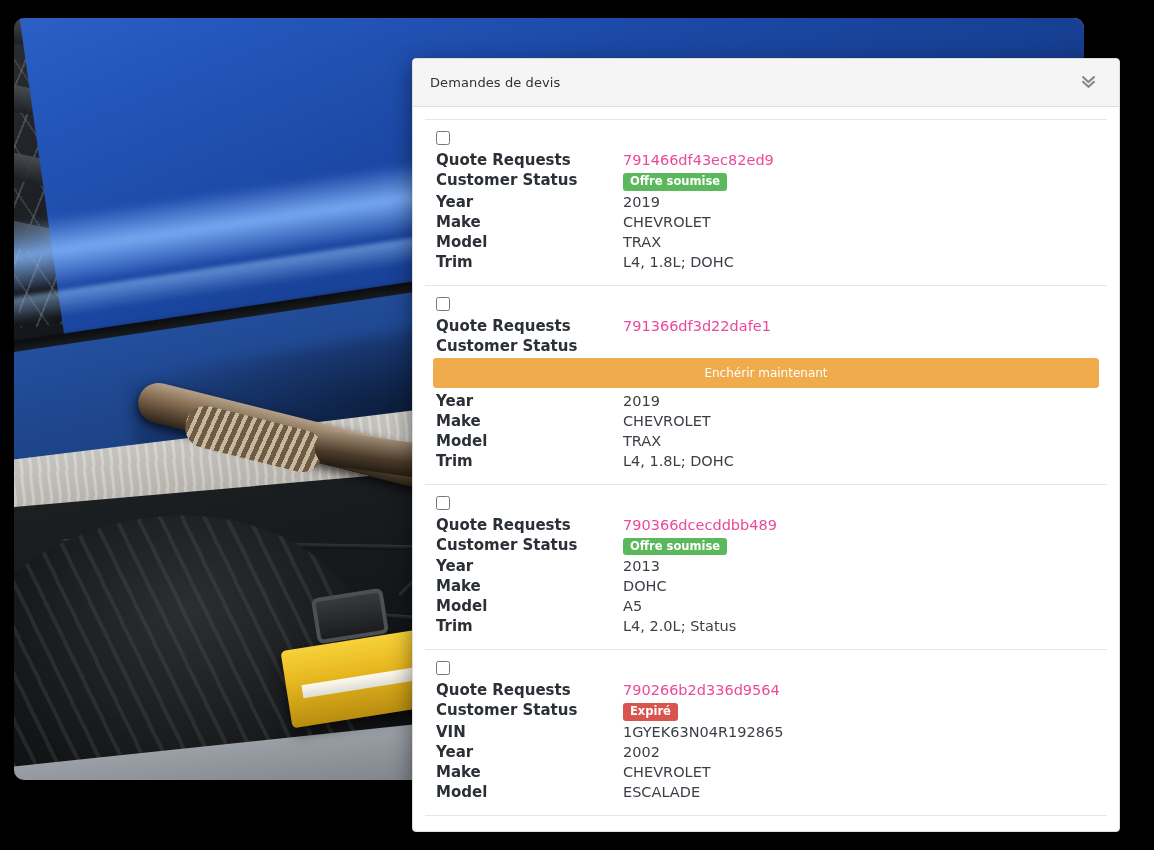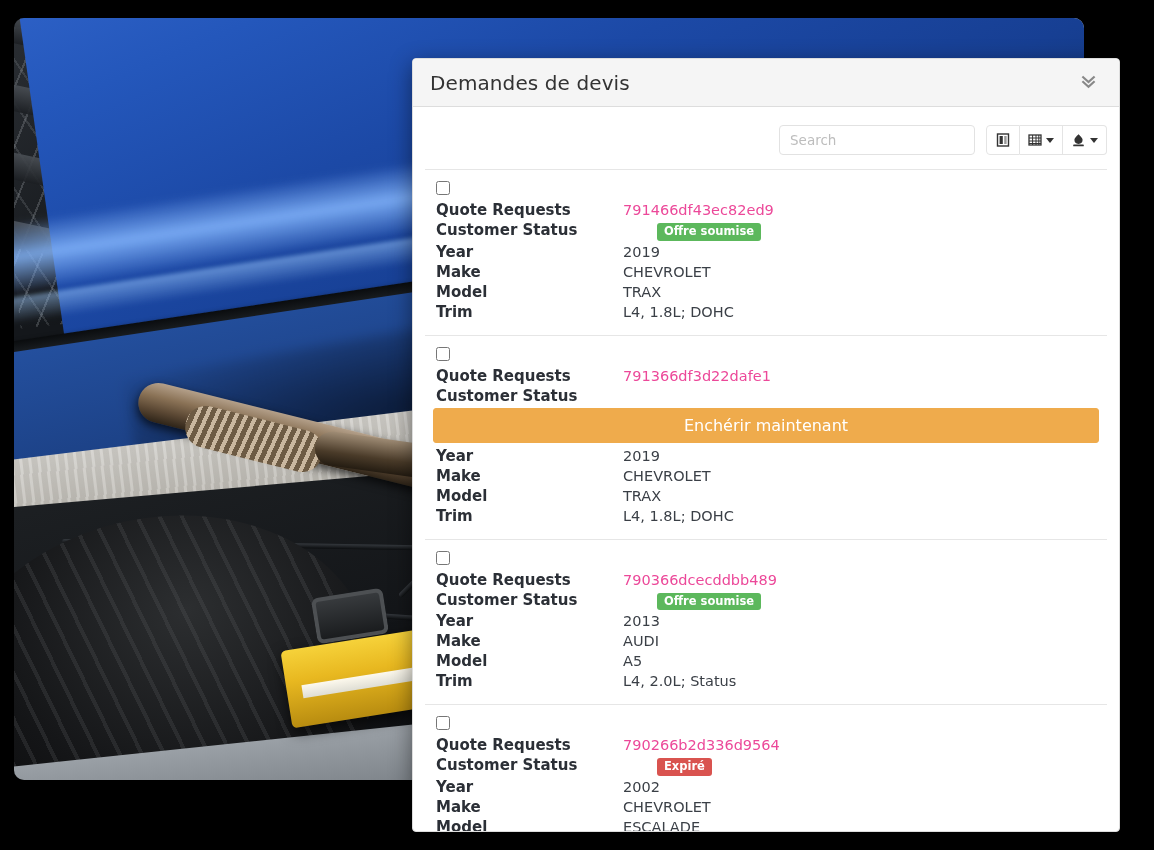--- a/index.html
+++ b/index.html
@@ -187,21 +187,21 @@
     background: #ffffff;
     border: 1px solid #ddd; border-radius: 4px;
     box-shadow: 0 6px 22px rgba(0,0,0,.45);
     overflow: hidden;
   }
   .panel-head {
     height: 48px; background: #f5f5f5; border-bottom: 1px solid #ddd;
     display: flex; align-items: center; justify-content: space-between;
     padding: 0 16px 0 17px;
   }
-  .panel-title { font-size: 20px; color: #333; letter-spacing: .1px; }
+  .panel-title { font-size: 13px; color: #333; letter-spacing: .1px; }
   .collapse-btn {
     color: #777; font-size: 17px; line-height: 1; cursor: pointer;
     padding: 4px 6px;
   }
   .panel-body { padding: 12px 12px 0 12px; }
 
   .toolbar { display: flex; justify-content: flex-end; align-items: center; gap: 0; padding: 6px 0 14px 0; }
   .search-input {
     width: 196px; height: 30px; border: 1px solid #e2e2e2; border-radius: 4px;
     padding: 0 10px; font-size: 13.5px; color: #555; outline: none; background:#fff;
@@ -229,28 +229,28 @@
   .rec-check { width: 14px; height: 14px; margin: 0 0 6px 3px; accent-color:#337ab7; }
   .frow { display: flex; align-items: baseline; margin: 0 0 2px 0; }
   .fkey {
     width: 190px; min-width: 190px; font-weight: bold; font-size: 15px;
     color: #2b2f36; padding-left: 3px;
   }
   .fval { font-size: 14.5px; color: #3a3f46; }
   .fval.link { color: #ec4899; cursor: pointer; }
   .badge {
     display: inline-block; font-size: 11.5px; font-weight: bold; color: #fff;
-    padding: 2px 7px 3px 7px; border-radius: 3px; line-height: 1.1; margin-left: 34px;
+    padding: 2px 7px 3px 7px; border-radius: 3px; line-height: 1.1;
   }
   .badge.green { background: #5cb85c; }
   .badge.red { background: #d9534f; }
   .bid-btn {
     display: block; width: 100%; margin: 3px 0 4px 0; padding: 7px 0;
     background: #efab4c; border: 1px solid #efab4c; border-radius: 3px;
-    color: #fff; font-size: 16px; text-align: center; cursor: pointer;
+    color: #fff; font-size: 12px; text-align: center; cursor: pointer;
     font-family: "DejaVu Sans","Liberation Sans",sans-serif;
   }
 </style>
 </head>
 <body>
 
 <div id="stage">
 
   <div class="photo">
     <div class="photo-inner">
@@ -316,50 +316,20 @@
       <div class="collapse-btn" title="collapse">
         <svg width="17" height="17" viewBox="0 0 16 16" aria-hidden="true">
           <path d="M3 4 L8 8.6 L13 4" fill="none" stroke="#888" stroke-width="2" stroke-linecap="square"></path>
           <path d="M3 8.4 L8 13 L13 8.4" fill="none" stroke="#888" stroke-width="2" stroke-linecap="square"></path>
         </svg>
       </div>
     </div>
 
     <div class="panel-body">
 
-      <div class="toolbar">
-        <input class="search-input" type="text" placeholder="Search" style="">
-        <div class="btn-group">
-
-          <div class="tbtn">
-            <svg width="14" height="14" viewBox="0 0 14 14" aria-hidden="true">
-              <rect x="1.5" y="1" width="11" height="12" fill="none" stroke="#333" stroke-width="1.4"></rect>
-              <rect x="3.6" y="3" width="3.2" height="8" fill="#333"></rect>
-              <rect x="8.2" y="3" width="2.4" height="8" fill="#999"></rect>
-            </svg>
-          </div>
-
-          <div class="tbtn">
-            <svg width="14" height="14" viewBox="0 0 14 14" aria-hidden="true">
-              <rect x="1" y="2" width="12" height="10" fill="none" stroke="#333" stroke-width="1.3"></rect>
-              <path d="M1 5h12M1 8h12M1 10.5h12M4.6 2v10M8 2v10M10.8 2v10" stroke="#333" stroke-width="1" fill="none"></path>
-            </svg>
-            <span class="caret"></span>
-          </div>
-
-          <div class="tbtn">
-            <svg width="15" height="14" viewBox="0 0 15 14" aria-hidden="true">
-              <path d="M7.5 1.2 C5.4 3.4 3.4 5.0 3.4 6.8 a4.1 4.1 0 0 0 8.2 0 C11.6 5.0 9.6 3.4 7.5 1.2 Z" fill="#333"></path>
-              <rect x="2.2" y="11.6" width="10.6" height="1.7" rx=".6" fill="#333"></rect>
-            </svg>
-            <span class="caret"></span>
-          </div>
-
-        </div>
-      </div>
 
       <div class="records">
           <div class="record"><input type="checkbox" class="rec-check" style=""><div class="frow">
               <div class="fkey">Quote Requests</div>
               <div class="fval link">791466df43ec82ed9</div>
             </div><div class="frow">
               <div class="fkey">Customer Status</div>
               <div class="fval"><span class="badge green">Offre soumise</span></div>
             </div><div class="frow">
               <div class="fkey">Year</div>
@@ -397,35 +367,38 @@
               <div class="fkey">Quote Requests</div>
               <div class="fval link">790366dcecddbb489</div>
             </div><div class="frow">
               <div class="fkey">Customer Status</div>
               <div class="fval"><span class="badge green">Offre soumise</span></div>
             </div><div class="frow">
               <div class="fkey">Year</div>
               <div class="fval">2013</div>
             </div><div class="frow">
               <div class="fkey">Make</div>
-              <div class="fval">AUDI</div>
+              <div class="fval">DOHC</div>
             </div><div class="frow">
               <div class="fkey">Model</div>
               <div class="fval">A5</div>
             </div><div class="frow">
               <div class="fkey">Trim</div>
               <div class="fval">L4, 2.0L; Status</div>
             </div></div>
           <div class="record"><input type="checkbox" class="rec-check" style=""><div class="frow">
               <div class="fkey">Quote Requests</div>
               <div class="fval link">790266b2d336d9564</div>
             </div><div class="frow">
               <div class="fkey">Customer Status</div>
               <div class="fval"><span class="badge red">Expiré</span></div>
             </div><div class="frow">
+              <div class="fkey">VIN</div>
+              <div class="fval">1GYEK63N04R192865</div>
+            </div><div class="frow">
               <div class="fkey">Year</div>
               <div class="fval">2002</div>
             </div><div class="frow">
               <div class="fkey">Make</div>
               <div class="fval">CHEVROLET</div>
             </div><div class="frow">
               <div class="fkey">Model</div>
               <div class="fval">ESCALADE</div>
             </div></div>
         </div>

